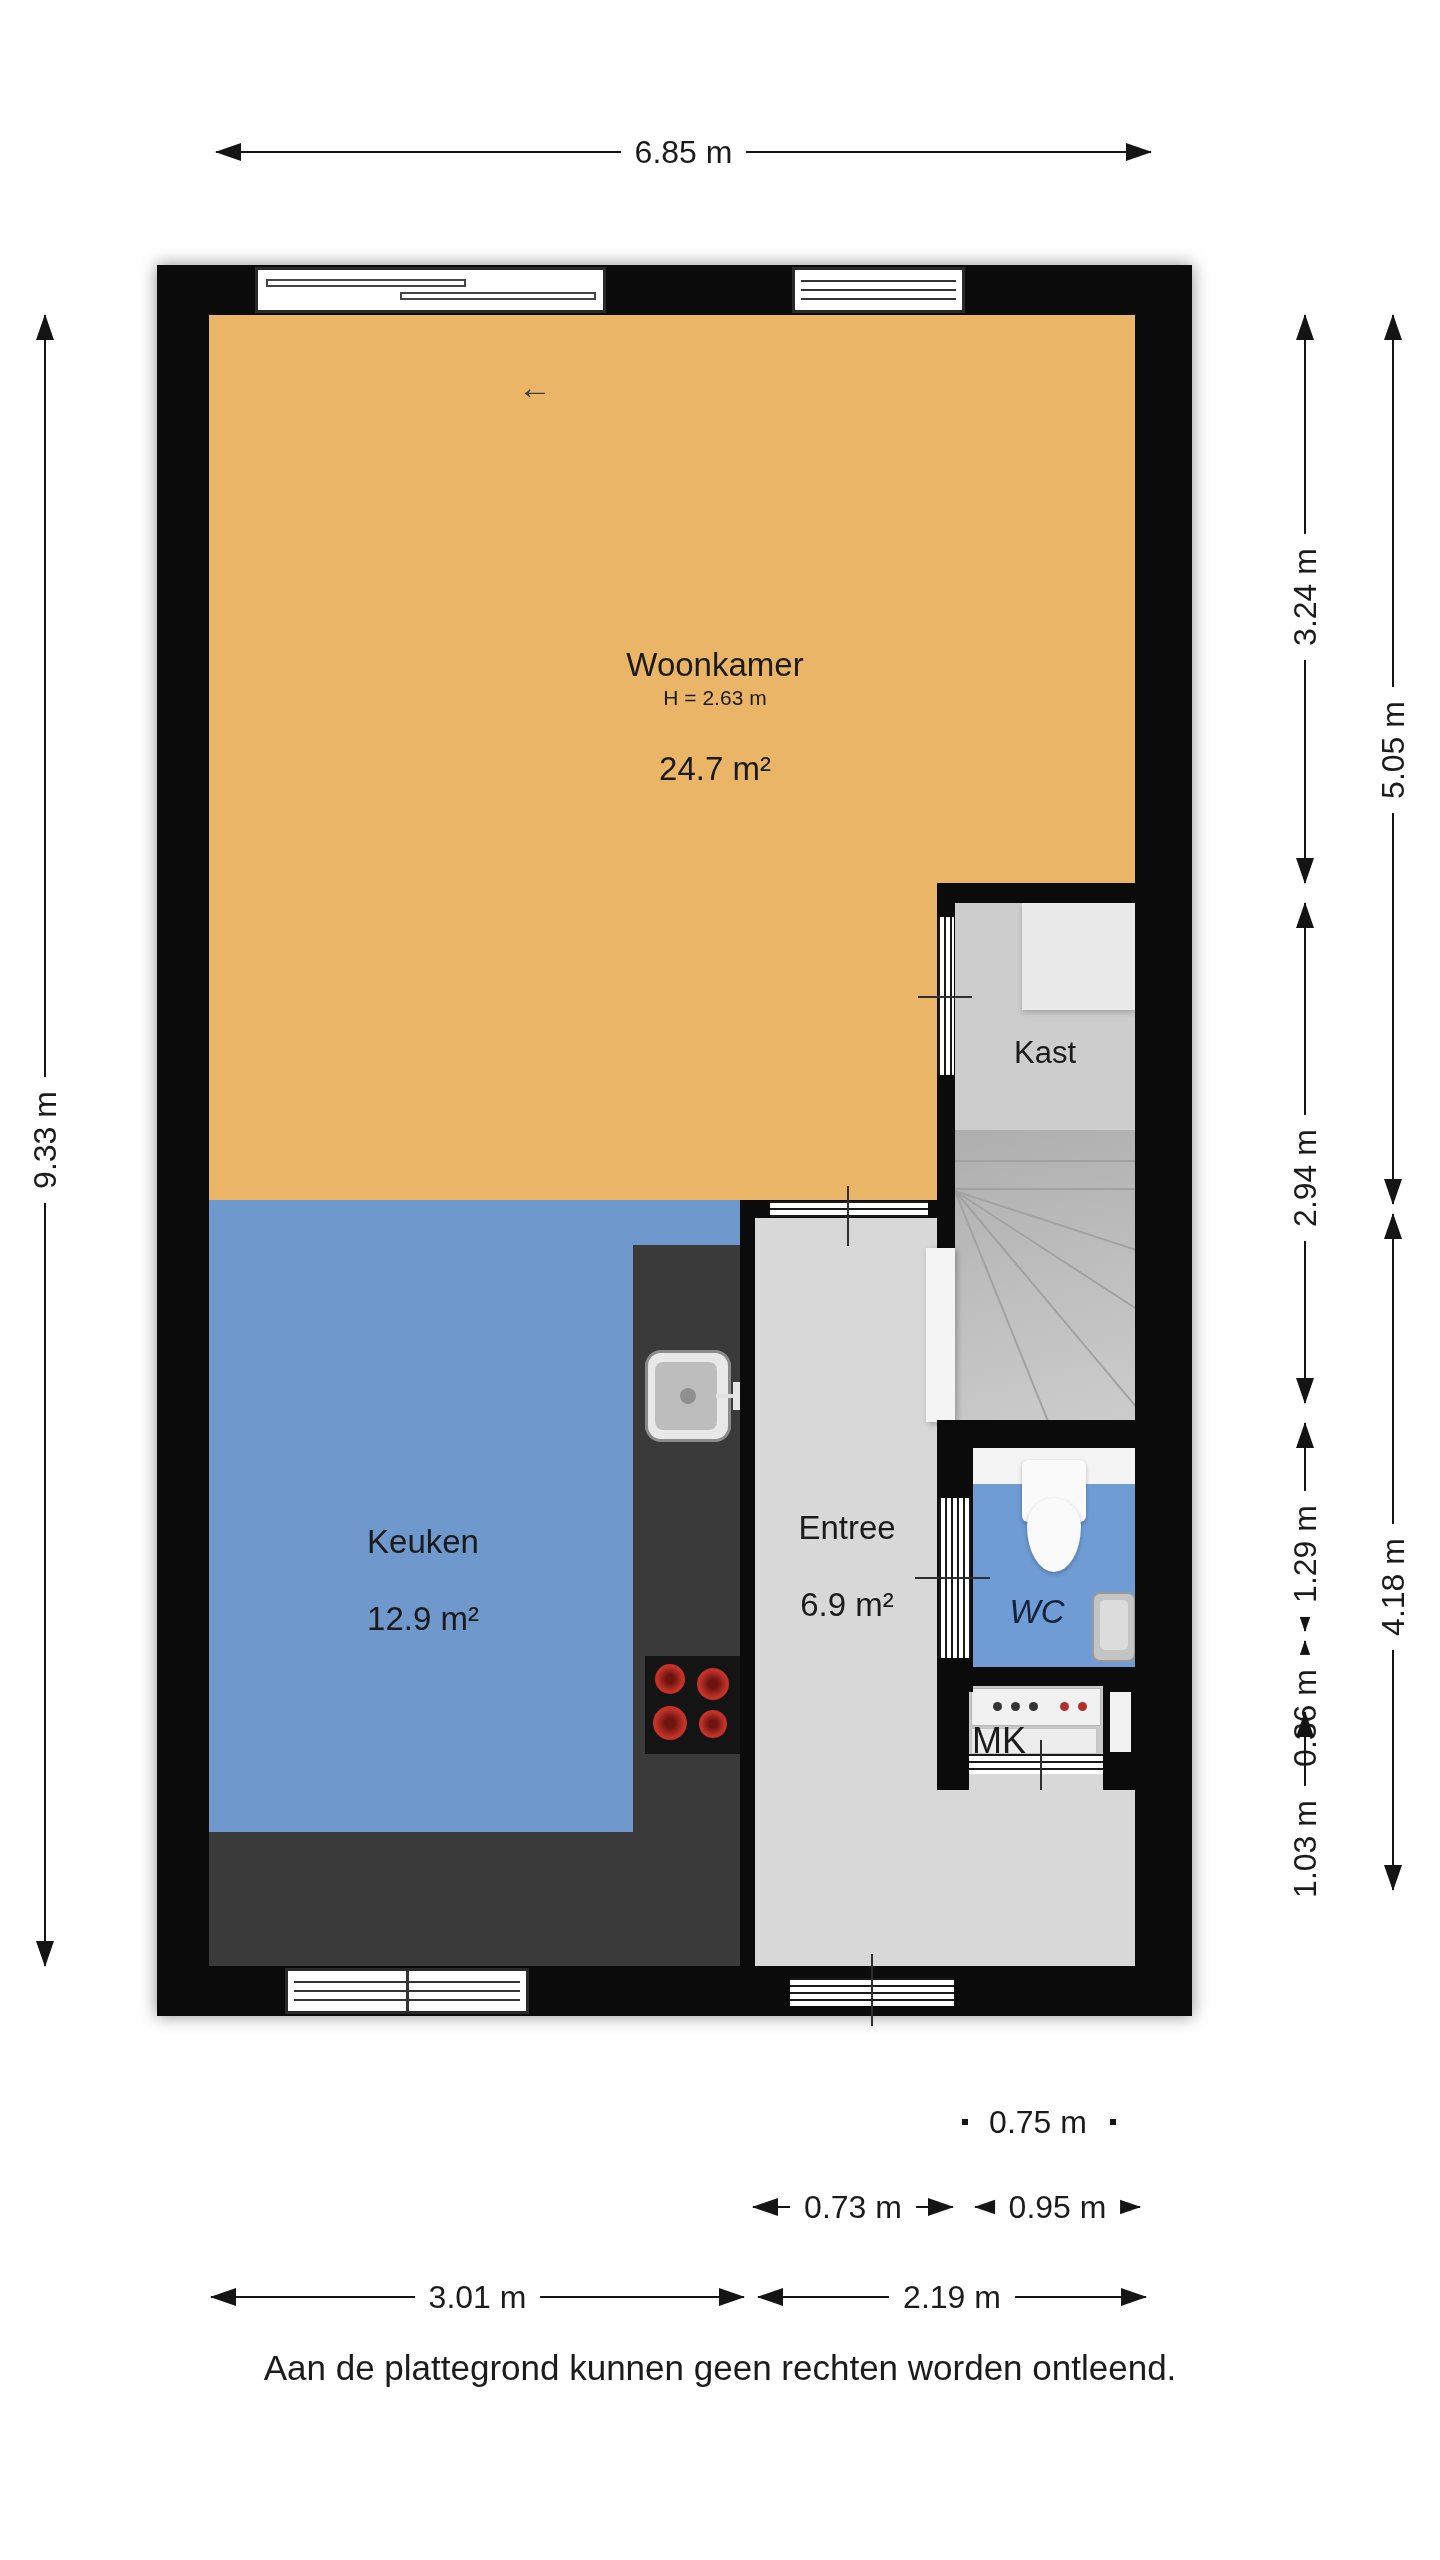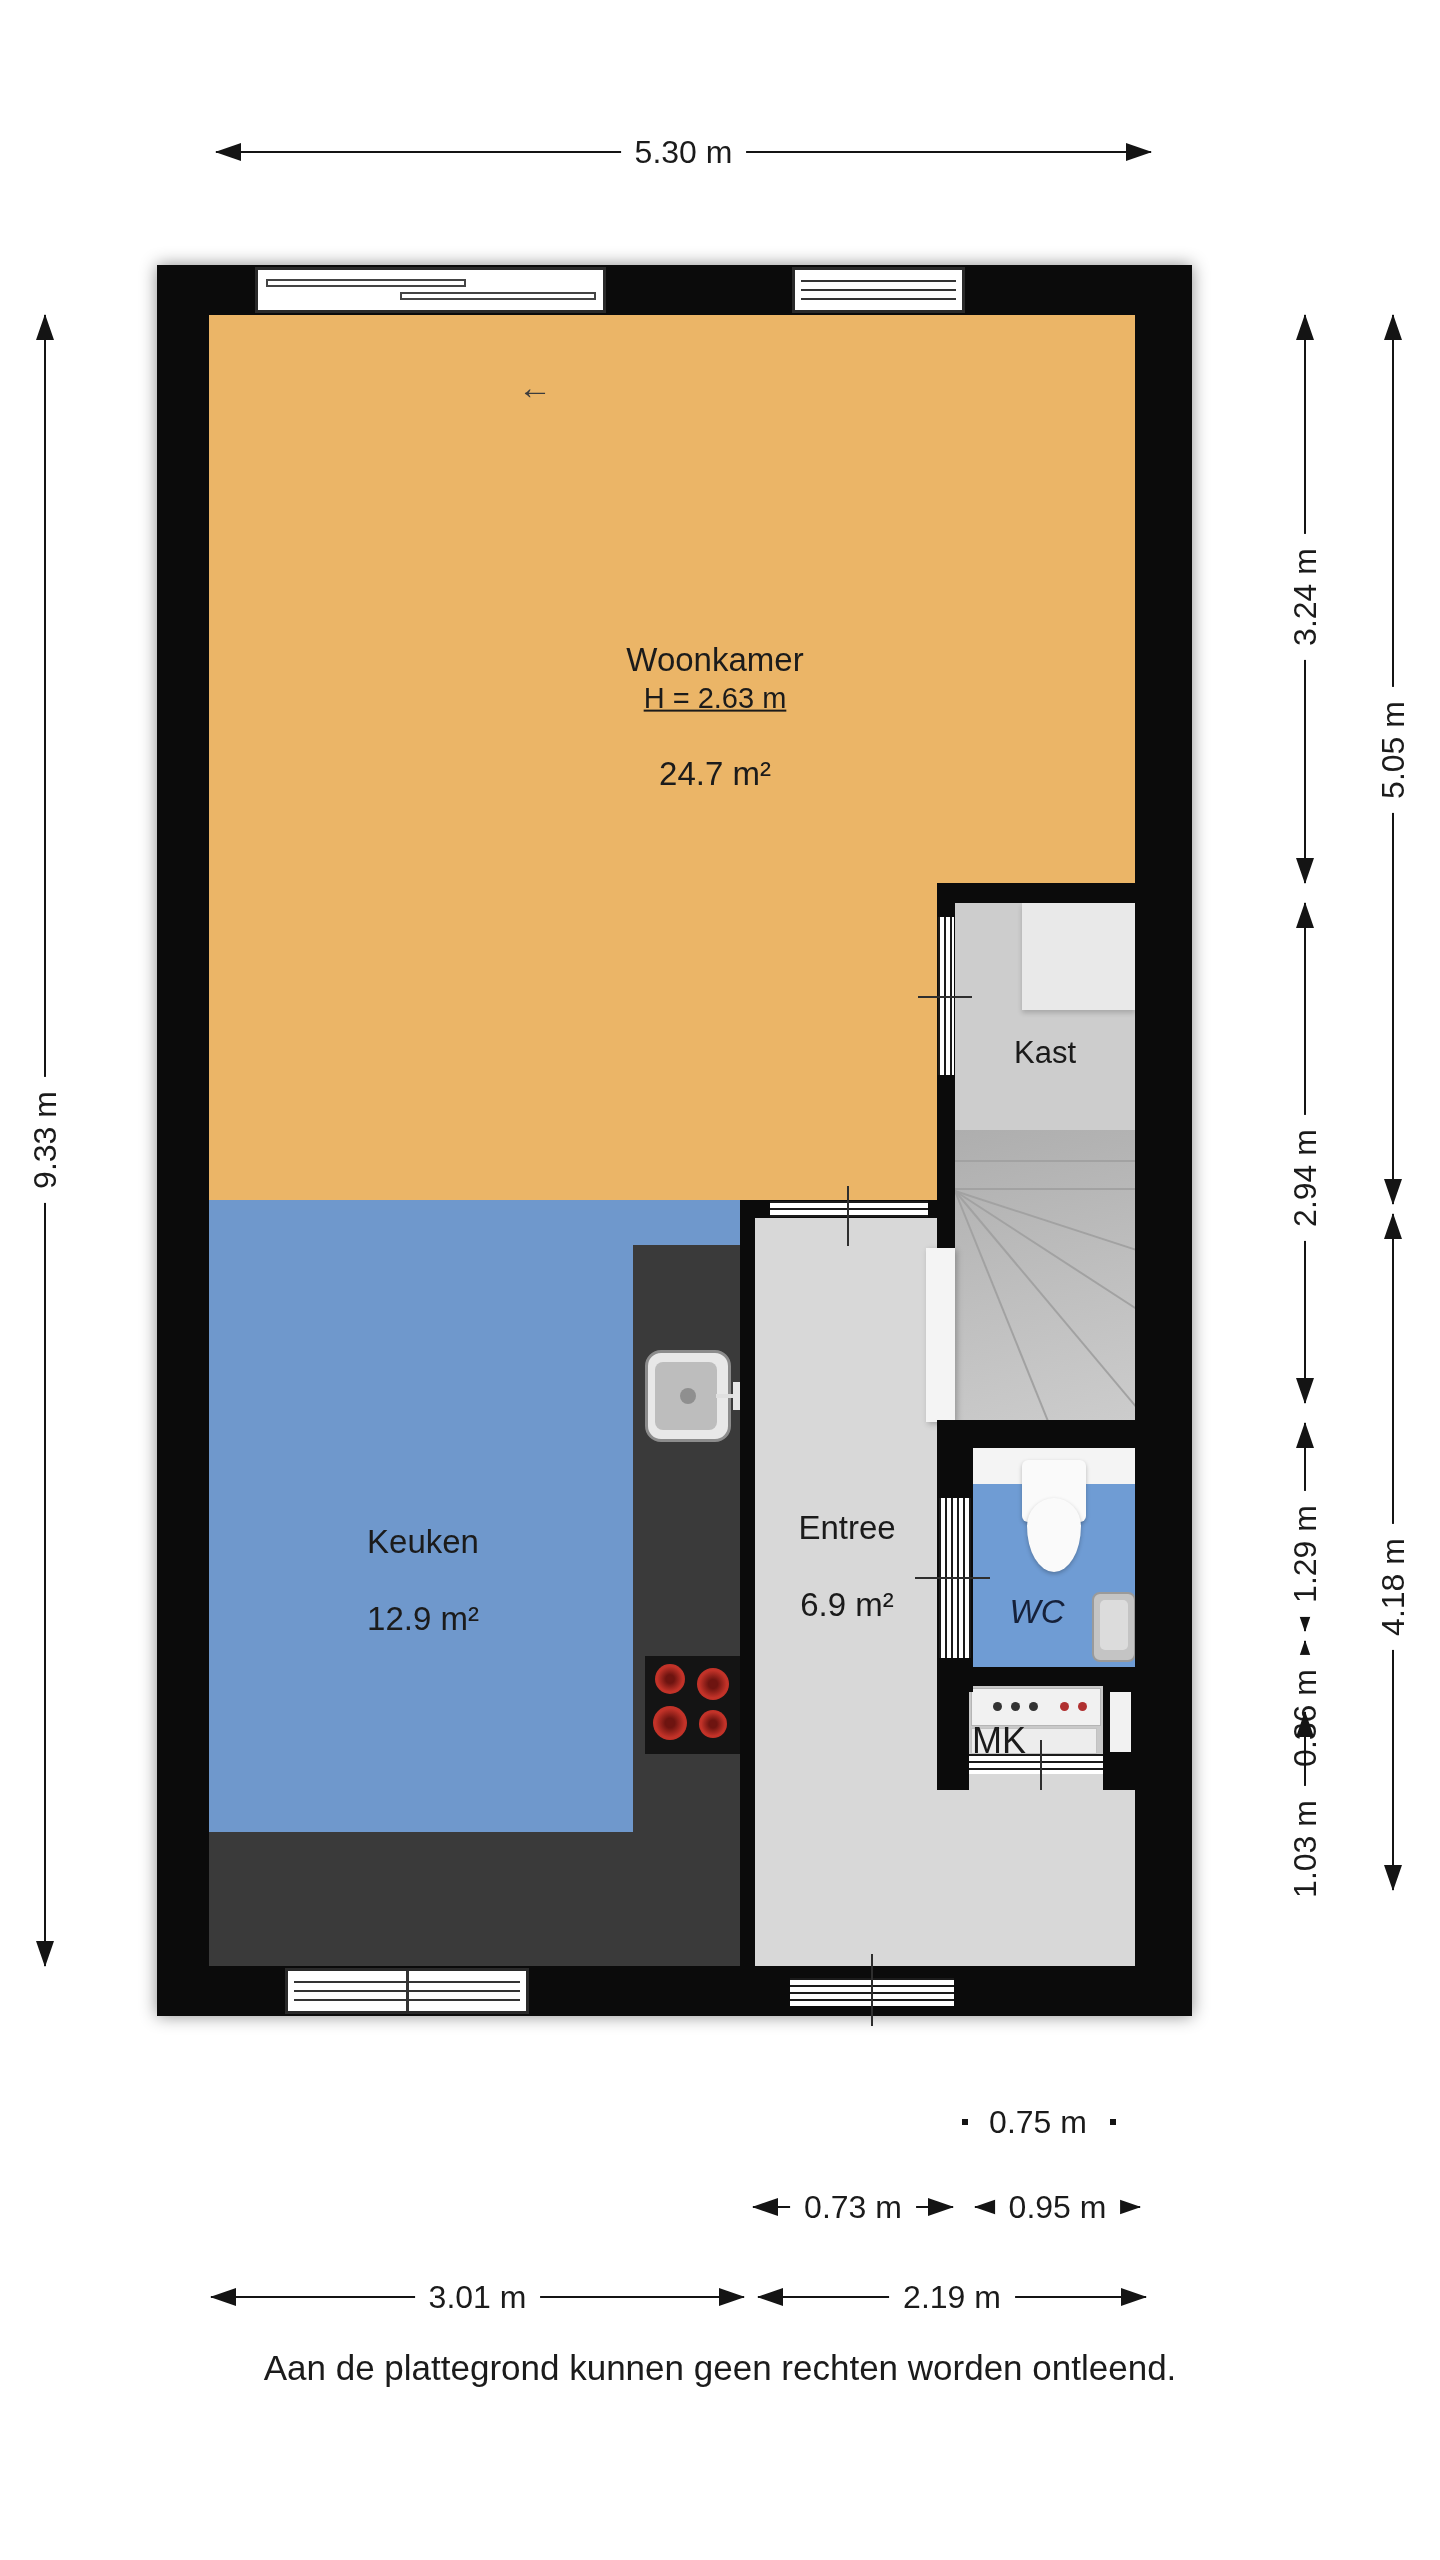--- a/index.html
+++ b/index.html
@@ -12,21 +12,21 @@
   .shadowbox{position:absolute;box-shadow:0 0 16px rgba(0,0,0,.45);}
   .win{position:absolute;background:#ffffff;border:3px solid #2a2a2a;box-sizing:border-box;}
   .winline{position:absolute;background:#333;height:2px;}
   .vstripes{position:absolute;background:repeating-linear-gradient(to right,#1a1a1a 0 2px,#ffffff 2px 6px);}
   .hstripes{position:absolute;background:repeating-linear-gradient(to bottom,#1a1a1a 0 2px,#ffffff 2px 7px);}
   .tickv{position:absolute;width:2px;background:#2e2e2e;}
   .tickh{position:absolute;height:2px;background:#2e2e2e;}
   
   .roomlabel{position:absolute;transform:translate(-50%,-50%);text-align:center;line-height:1.25;}
   .roomlabel .t1{font-size:33px;margin-top:36px;}
-  .roomlabel .t2{font-size:29px;text-decoration:underline;}
+  .roomlabel .t2{font-size:21px;}
   
   .hdim{position:absolute;height:0;}
   .hdim .line{position:absolute;left:0;right:0;top:-1px;height:2px;background:#141414;}
   .hdim .a-l{position:absolute;left:-1px;top:-9px;width:0;height:0;
              border-top:9px solid transparent;border-bottom:9px solid transparent;border-right:26px solid #141414;}
   .hdim .a-r{position:absolute;right:-1px;top:-9px;width:0;height:0;
              border-top:9px solid transparent;border-bottom:9px solid transparent;border-left:26px solid #141414;}
   .hdim .lbl{position:absolute;left:50%;top:0;transform:translate(-50%,-50%);background:#ffffff;
              padding:0 14px;font-size:32px;white-space:nowrap;}
   .vdim{position:absolute;width:0;}
@@ -166,21 +166,21 @@
     <div class="t1">6.9 m²</div>
   </div>
   <div class="roomlabel" style="left:1045px;top:1053px;font-size:31px;">Kast</div>
   <div class="roomlabel" style="left:1037px;top:1612px;font-size:33px;color:#16213a;font-style:italic;">WC</div>
   <div class="roomlabel" style="left:999px;top:1740px;font-size:36px;">MK</div>
 
   <div class="hdim" style="left:216px;top:152px;width:935px;">
     <div class="line"></div>
     <div class="a-l"></div>
     <div class="a-r"></div>
-    <span class="lbl">5.30 m</span>
+    <span class="lbl">6.85 m</span>
   </div>
 
   <div class="vdim" style="left:45px;top:315px;height:1651px;">
     <div class="line"></div>
     <div class="a-u"></div>
     <div class="a-d"></div>
     <span class="lbl" style="top:825px;">9.33 m</span>
   </div>
 
   <div class="vdim" style="left:1305px;top:315px;height:568px;">

